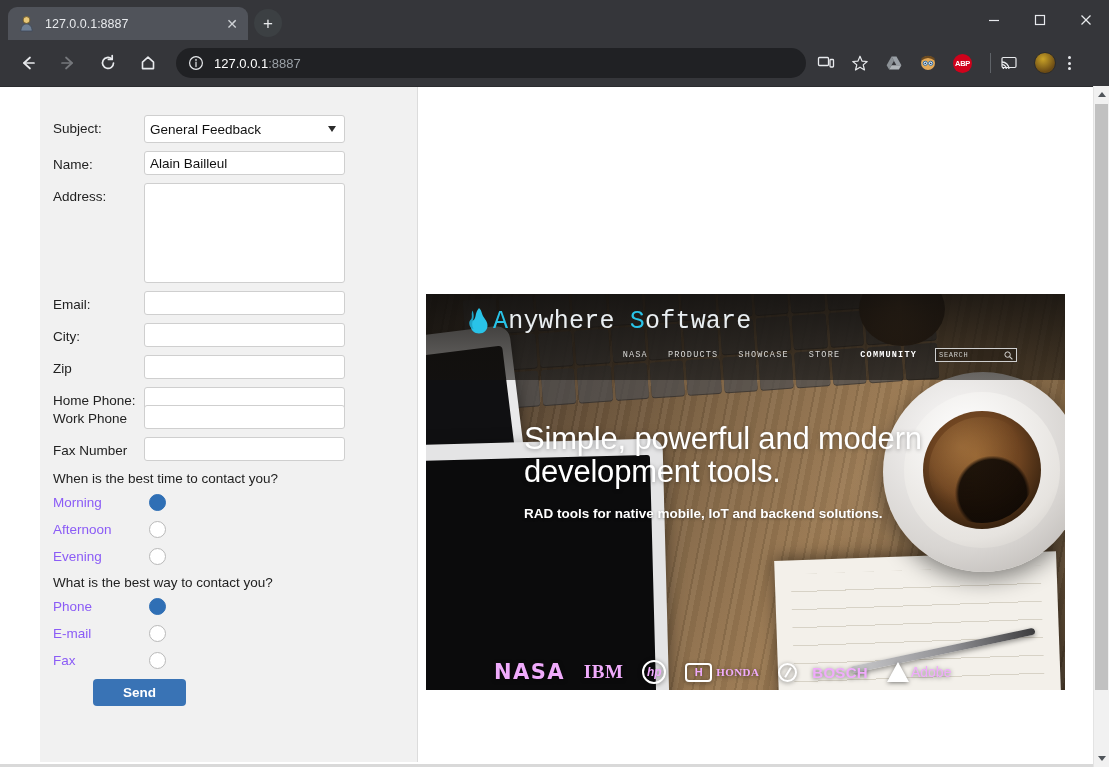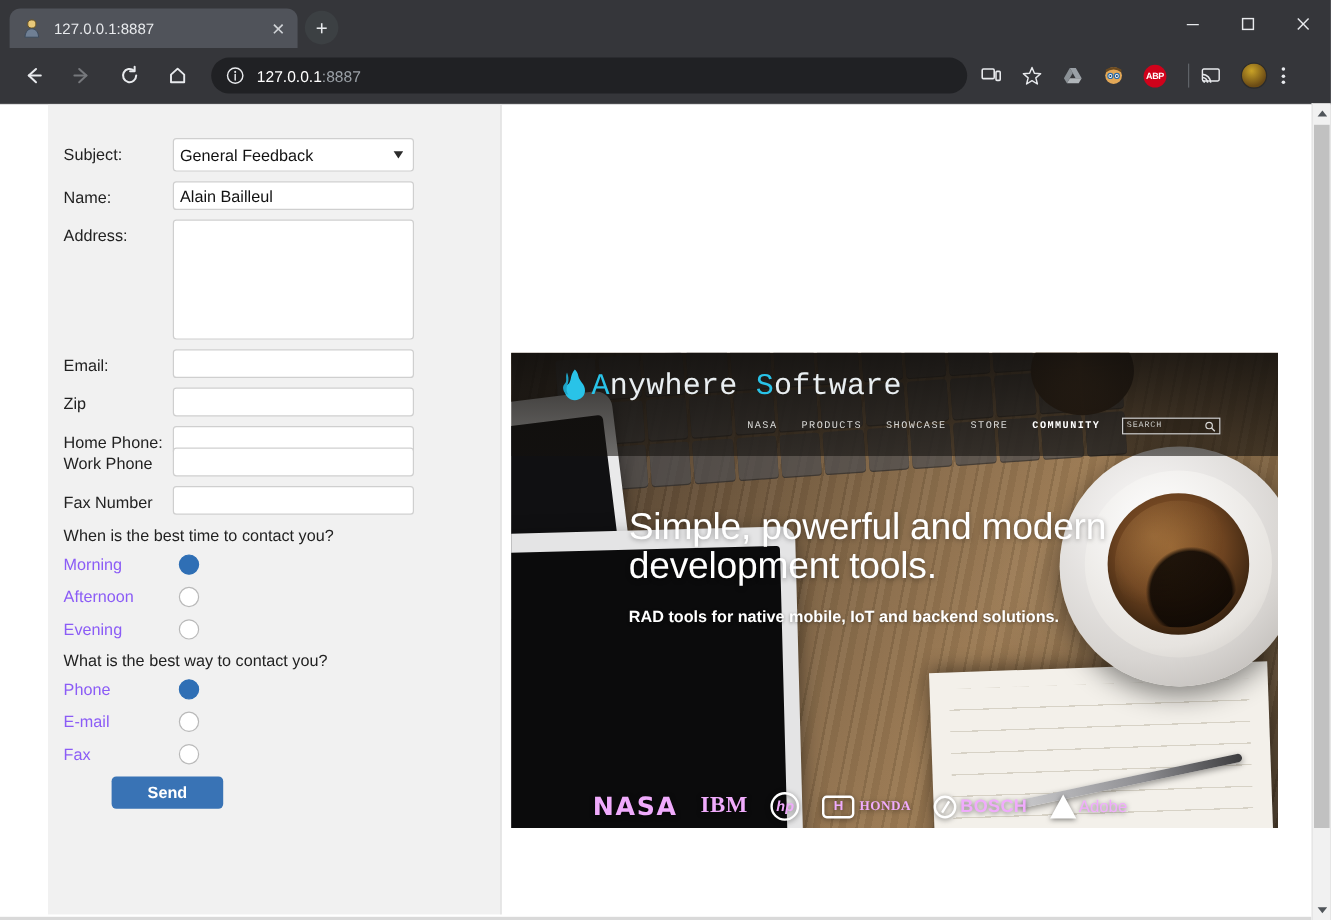--- a/index.html
+++ b/index.html
@@ -348,21 +348,21 @@
     display: flex; align-items: center; justify-content: center;
     font-size: 12px; font-style: italic; font-weight: bold;
   }
   .brand-honda { display: flex; align-items: center; gap: 4px; }
   .honda-h {
     width: 27px; height: 19px; border: 2.5px solid #fff; border-radius: 4px;
     display: flex; align-items: center; justify-content: center;
     font-size: 11px; font-weight: bold; line-height: 1;
   }
   .honda-word { font-size: 11px; font-weight: bold; letter-spacing: 0.4px; font-family: "Liberation Serif", serif; }
-  .brand-bosch { display: flex; align-items: center; gap: 3px; }
+  .brand-bosch { display: flex; align-items: center; gap: 15px; }
   .bosch-mark {
     width: 19px; height: 19px; border-radius: 50%; border: 2px solid #fff;
     position: relative;
   }
   .bosch-mark::after {
     content: ""; position: absolute; left: 50%; top: 2px; width: 2px; height: 11px;
     background: #fff; transform: translateX(-50%) rotate(32deg);
   }
   .bosch-word { font-size: 15px; font-weight: bold; letter-spacing: 0.3px; }
   .brand-adobe { display: flex; align-items: center; gap: 2px; }
@@ -550,20 +550,24 @@
         <div class="form-row">
           <div class="form-label">Address:</div>
           <textarea class="f-textarea" style=""></textarea>
         </div>
 
         <div class="form-row">
           <div class="form-label">Email:</div>
           <input class="f-input" value="" style="">
         </div>
 
+        <div class="form-row">
+          <div class="form-label">City:</div>
+          <input class="f-input" value="" style="">
+        </div>
 
 
         <div class="form-row">
           <div class="form-label">Zip</div>
           <input class="f-input" value="" style="">
         </div>
 
         <div class="form-row">
           <div class="form-label two-line">Home Phone:</div>
           <input class="f-input" value="" style="">

